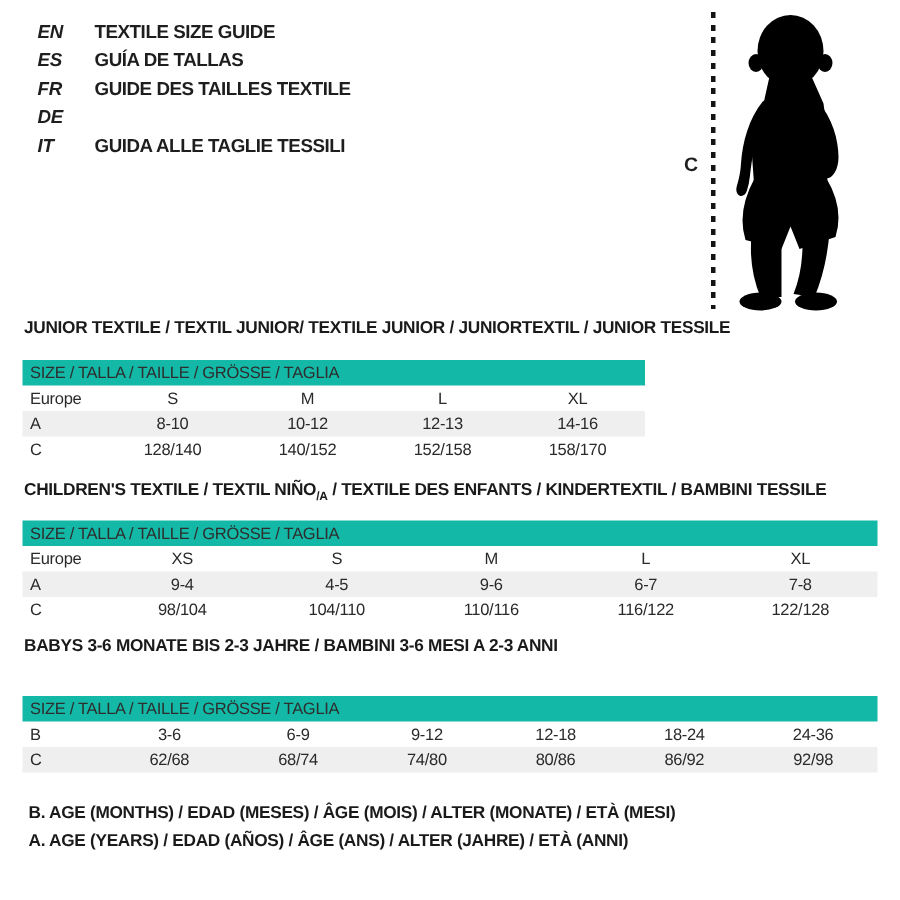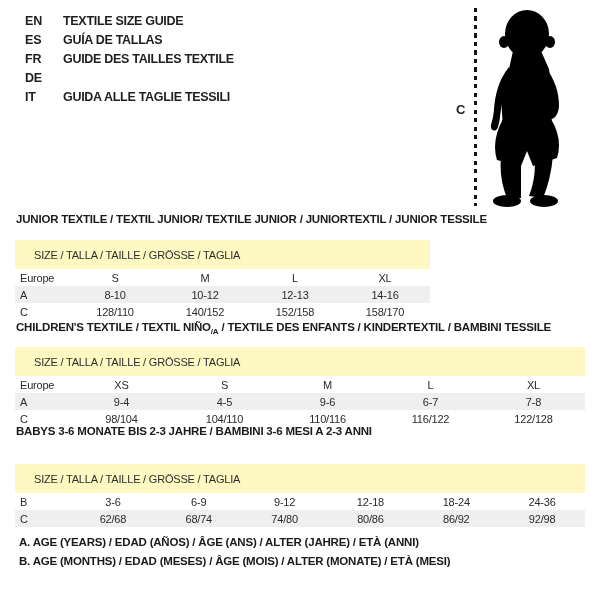--- a/index.html
+++ b/index.html
@@ -8,21 +8,21 @@
     position: relative;
     background: #ffffff;
     font-family: "Liberation Sans", sans-serif;
     color: #1e1e1e;
     overflow: hidden;
   }
 
   
   .lang-block { position: absolute; left: 25px; top: 11px; }
   .lang-row { display: flex; height: 19px; align-items: center; }
-  .lang-code { width: 38px; font-size: 12.5px; font-weight: 700; letter-spacing: -0.2px; }
+  .lang-code { width: 38px; font-size: 12.5px; font-weight: 700; letter-spacing: -0.2px; font-style: italic; }
   .lang-name { font-size: 12.5px; font-weight: 700; letter-spacing: -0.3px; }
 
   
   .figure { position: absolute; left: 450px; top: 0; width: 150px; height: 215px; }
   .height-line {
     position: absolute; left: 24px; top: 8px; width: 3px; height: 198px;
     background: repeating-linear-gradient(to bottom, #141414 0 4px, transparent 4px 8.5px);
   }
   .measure-label {
     position: absolute; left: 6px; top: 102px;
@@ -34,22 +34,22 @@
   .tbl-title {
     position: absolute; left: 16px;
     font-size: 11.5px; font-weight: 700; letter-spacing: -0.2px;
     color: #1a1a1a; line-height: 17px; width: 575px;
   }
   .sub { vertical-align: sub; font-size: 8px; font-weight: 700; }
 
   
   .tbl { position: absolute; left: 15px; }
   .size-bar {
-    height: 29px; background: #fef9c3; display: flex; align-items: center;
-    padding-left: 19px; font-size: 11px; color: #2d2d2d; letter-spacing: -0.2px;
+    height: 17px; background: #14b8a6; display: flex; align-items: center;
+    padding-left: 5px; font-size: 11px; color: #2d2d2d; letter-spacing: -0.2px;
   }
   .row { display: grid; align-items: center; height: 17px; }
   .t4 .row { grid-template-columns: 55px repeat(4, 1fr); }
   .t5 .row { grid-template-columns: 55px repeat(5, 1fr); }
   .t6 .row { grid-template-columns: 55px repeat(6, 1fr); }
   .row.alt { background: #efefef; }
   .cell { text-align: center; font-size: 11px; color: #2a2a2a; letter-spacing: -0.2px; }
   .row-label { text-align: left; padding-left: 5px; }
 
   
@@ -124,21 +124,21 @@
   </div>
   <div class="row alt">
     <span class="cell row-label">A</span>
     <span class="cell">8-10</span>
     <span class="cell">10-12</span>
     <span class="cell">12-13</span>
     <span class="cell">14-16</span>
   </div>
   <div class="row">
     <span class="cell row-label">C</span>
-    <span class="cell">128/110</span>
+    <span class="cell">128/140</span>
     <span class="cell">140/152</span>
     <span class="cell">152/158</span>
     <span class="cell">158/170</span>
   </div>
 </div>
 
 <div class="tbl-title" style="top:319px">
   <span>CHILDREN'S TEXTILE / TEXTIL NIÑO</span><span class="sub">/A</span><span> / TEXTILE DES ENFANTS / KINDERTEXTIL / BAMBINI TESSILE</span>
 </div>
 <div class="tbl t5" style="top:347px; width:570px">
@@ -188,15 +188,15 @@
     <span class="cell">62/68</span>
     <span class="cell">68/74</span>
     <span class="cell">74/80</span>
     <span class="cell">80/86</span>
     <span class="cell">86/92</span>
     <span class="cell">92/98</span>
   </div>
 </div>
 
 <div class="legend">
+  <div class="legend-line">B. AGE (MONTHS) / EDAD (MESES) / ÂGE (MOIS) / ALTER (MONATE) / ETÀ (MESI)</div>
   <div class="legend-line">A. AGE (YEARS) / EDAD (AÑOS) / ÂGE (ANS) / ALTER (JAHRE) / ETÀ (ANNI)</div>
-  <div class="legend-line">B. AGE (MONTHS) / EDAD (MESES) / ÂGE (MOIS) / ALTER (MONATE) / ETÀ (MESI)</div>
 </div>
 
 </body></html>

